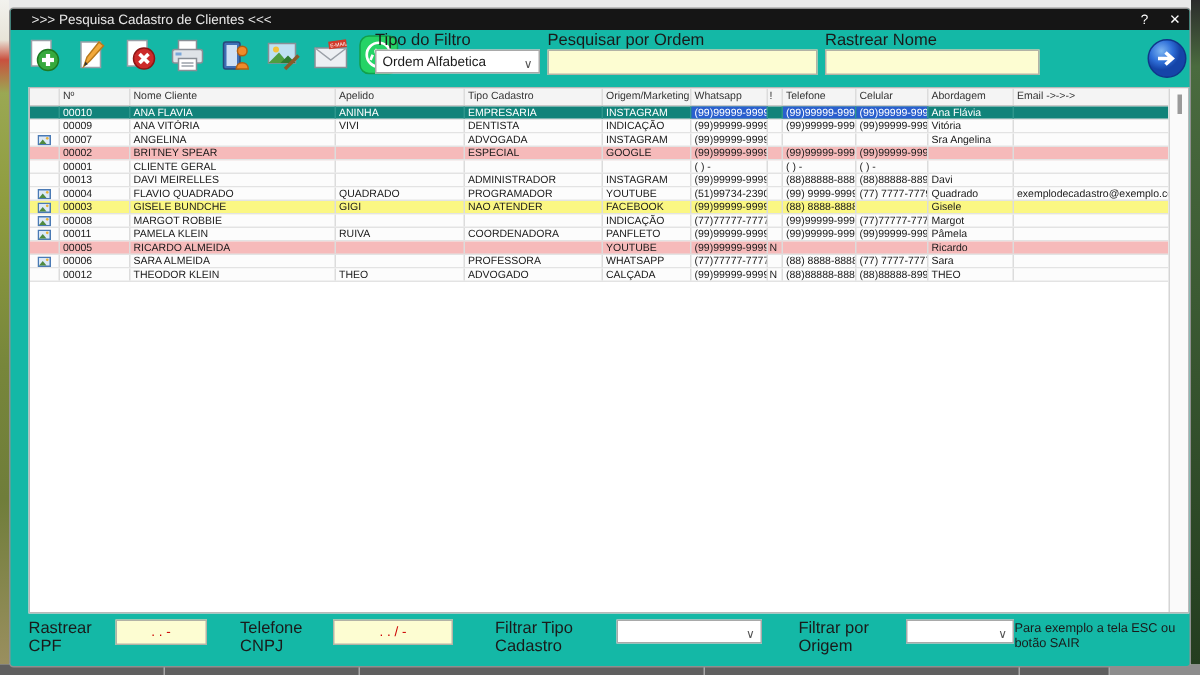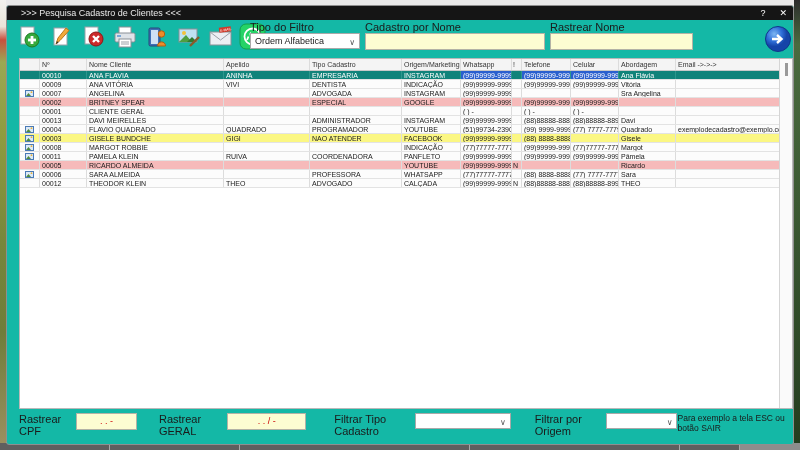--- a/index.html
+++ b/index.html
@@ -182,21 +182,21 @@
 
     <div class="grp grp-filtro">
       <div class="fld-label">Tipo do Filtro</div>
       <div class="combo" style="width:110px">
         <span>Ordem Alfabetica</span>
         <span class="arrow">∨</span>
       </div>
     </div>
 
     <div class="grp grp-pesq">
-      <div class="fld-label">Cadastro por Nome</div>
+      <div class="fld-label">Pesquisar por Ordem</div>
       <div class="yellow-input"><span></span></div>
     </div>
 
     <div class="grp grp-rnome">
       <div class="fld-label">Rastrear Nome</div>
       <div class="yellow-input"><span></span></div>
     </div>
 
 
     <div class="go-btn">
@@ -494,21 +494,21 @@
         </div>
     </div>
     <div class="scrollcol">
       <div class="scrollthumb"></div>
     </div>
   </div>
 
   <div class="footer">
     <span class="fld-label">Rastrear CPF</span>
     <span class="yellow-input inp-cpf"><span>.      .      -</span></span>
-    <span class="fld-label">Rastrear GERAL</span>
+    <span class="fld-label">Telefone CNPJ</span>
     <span class="yellow-input inp-cnpj"><span>.      .      /        -</span></span>
     <span class="fld-label">Filtrar Tipo Cadastro</span>
     <span class="combo combo-f">
       <span></span>
       <span class="arrow">∨</span>
     </span>
     <span class="fld-label">Filtrar por Origem</span>
     <span class="combo combo-o">
       <span></span>
       <span class="arrow">∨</span>

